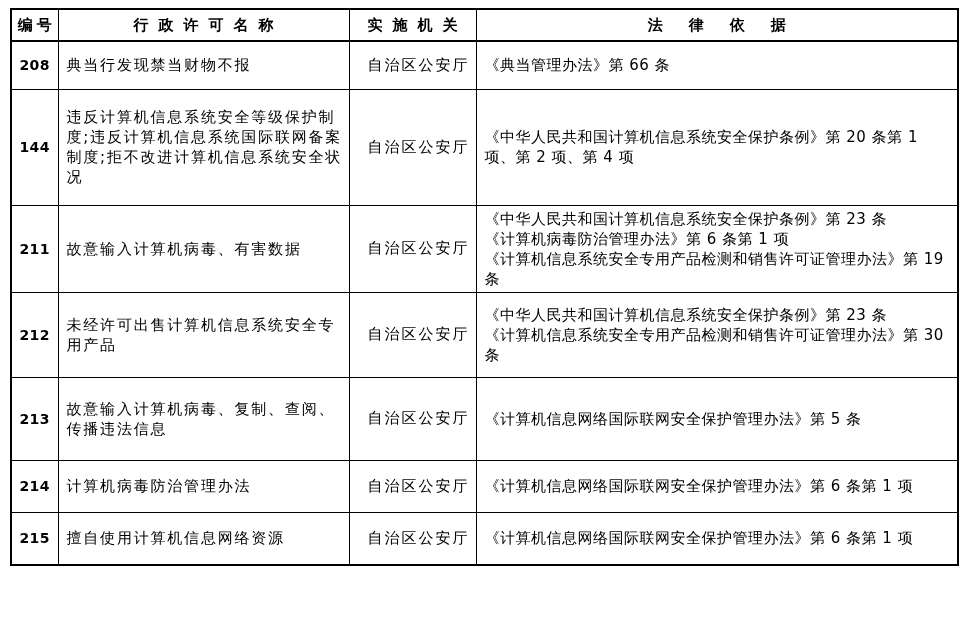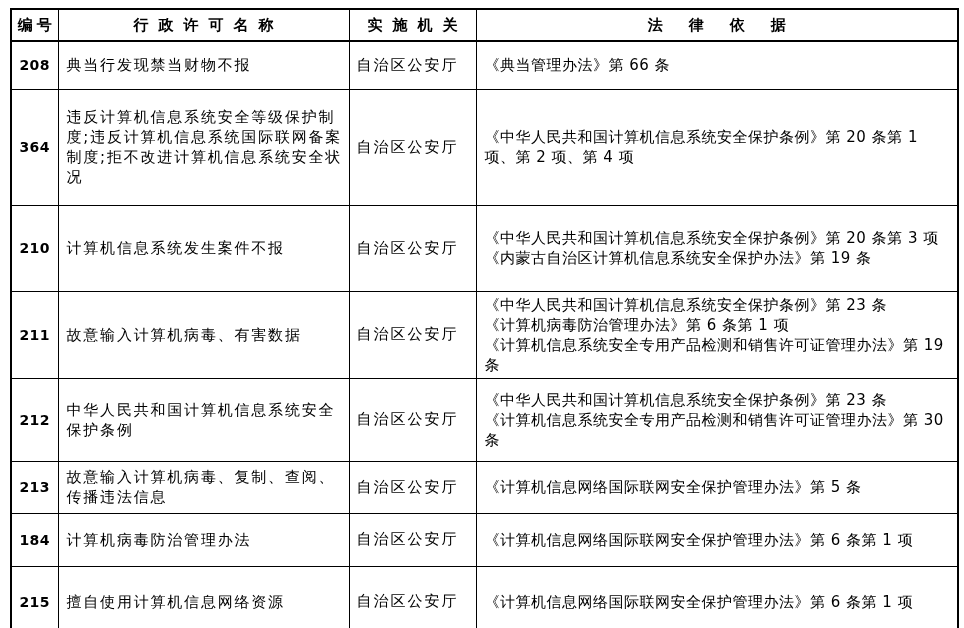--- a/index.html
+++ b/index.html
@@ -53,21 +53,21 @@
     font-weight: bold;
   }
   td.td-name {
     padding: 3px 4px 3px 8px;
     letter-spacing: 1.8px;
     line-height: 20px;
     text-align: left;
     margin-left: 44px;
   }
   td.td-agency {
-    padding-left: 7px;
+    padding-left: 18px;
     letter-spacing: 2px;
     text-align: left;
   }
   td.td-legal {
     padding: 3px 6px 3px 8px;
     letter-spacing: 0.5px;
     line-height: 20px;
     text-align: left;
   }
   td.td-legal .legal-line { white-space: normal; }
@@ -104,65 +104,56 @@
     <tbody id="rows">
         <tr>
     <td class="td-id">208</td>
     <td class="td-name">典当行发现禁当财物不报</td>
     <td class="td-agency">自治区公安厅</td>
     <td class="td-legal">
             <div class="legal-line">《典当管理办法》第 66 条</div>
           </td>
   </tr>
         <tr>
-    <td class="td-id">364</td>
+    <td class="td-id">144</td>
     <td class="td-name">违反计算机信息系统安全等级保护制度;违反计算机信息系统国际联网备案制度;拒不改进计算机信息系统安全状况</td>
     <td class="td-agency">自治区公安厅</td>
     <td class="td-legal">
             <div class="legal-line">《中华人民共和国计算机信息系统安全保护条例》第 20 条第 1 项、第 2 项、第 4 项</div>
-          </td>
-  </tr>
-        <tr>
-    <td class="td-id">210</td>
-    <td class="td-name">计算机信息系统发生案件不报</td>
-    <td class="td-agency">自治区公安厅</td>
-    <td class="td-legal">
-            <div class="legal-line">《中华人民共和国计算机信息系统安全保护条例》第 20 条第 3 项</div>
-            <div class="legal-line">《内蒙古自治区计算机信息系统安全保护办法》第 19 条</div>
           </td>
   </tr>
         <tr>
     <td class="td-id">211</td>
     <td class="td-name">故意输入计算机病毒、有害数据</td>
     <td class="td-agency">自治区公安厅</td>
     <td class="td-legal">
             <div class="legal-line">《中华人民共和国计算机信息系统安全保护条例》第 23 条</div>
             <div class="legal-line">《计算机病毒防治管理办法》第 6 条第 1 项</div>
             <div class="legal-line">《计算机信息系统安全专用产品检测和销售许可证管理办法》第 19 条</div>
           </td>
   </tr>
         <tr>
     <td class="td-id">212</td>
-    <td class="td-name">中华人民共和国计算机信息系统安全保护条例</td>
+    <td class="td-name">未经许可出售计算机信息系统安全专用产品</td>
     <td class="td-agency">自治区公安厅</td>
     <td class="td-legal">
             <div class="legal-line">《中华人民共和国计算机信息系统安全保护条例》第 23 条</div>
             <div class="legal-line">《计算机信息系统安全专用产品检测和销售许可证管理办法》第 30 条</div>
           </td>
   </tr>
         <tr>
     <td class="td-id">213</td>
     <td class="td-name">故意输入计算机病毒、复制、查阅、传播违法信息</td>
     <td class="td-agency">自治区公安厅</td>
     <td class="td-legal">
             <div class="legal-line">《计算机信息网络国际联网安全保护管理办法》第 5 条</div>
           </td>
   </tr>
         <tr>
-    <td class="td-id">184</td>
+    <td class="td-id">214</td>
     <td class="td-name">计算机病毒防治管理办法</td>
     <td class="td-agency">自治区公安厅</td>
     <td class="td-legal">
             <div class="legal-line">《计算机信息网络国际联网安全保护管理办法》第 6 条第 1 项</div>
           </td>
   </tr>
         <tr>
     <td class="td-id">215</td>
     <td class="td-name">擅自使用计算机信息网络资源</td>
     <td class="td-agency">自治区公安厅</td>

